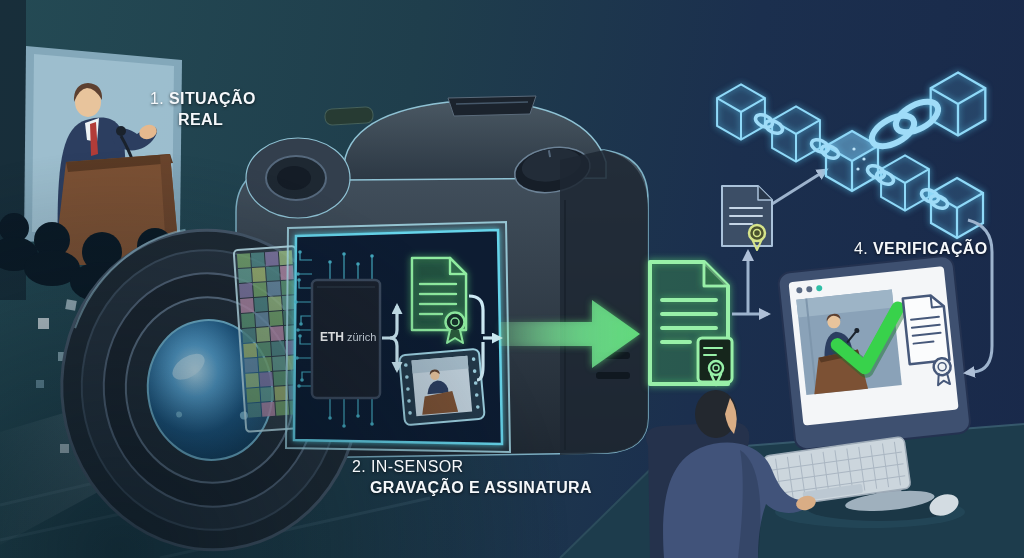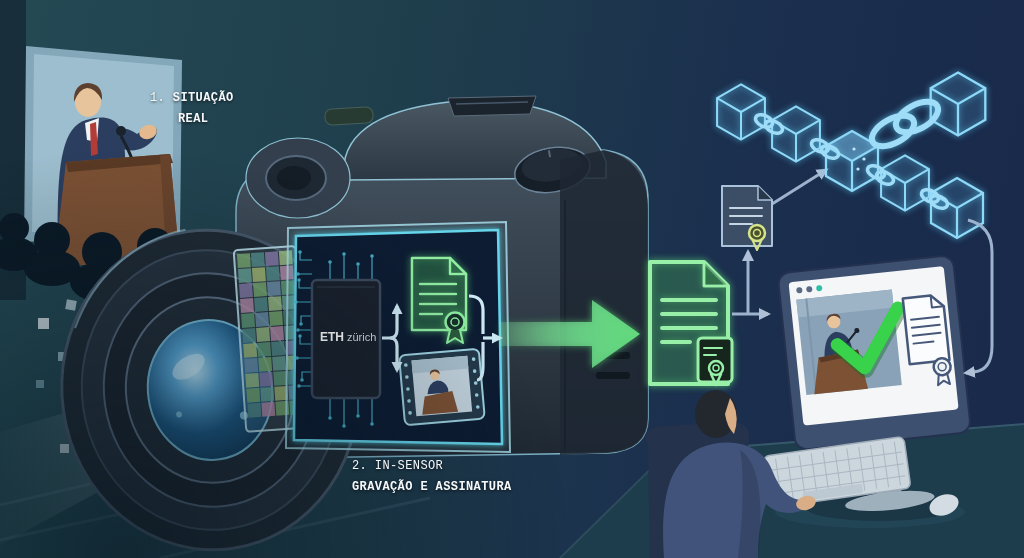--- a/index.html
+++ b/index.html
@@ -1,21 +1,21 @@
 <!DOCTYPE html>
 <html><head>
 <meta charset="utf-8">
 <style>
   html,body{margin:0;padding:0;background:#0e1c2a;}
   #canvas{position:relative;width:1024px;height:558px;overflow:hidden;
           background:linear-gradient(100deg,#244a54 0%,#1f3e4c 38%,#1b2f4e 68%,#19294a 100%);
           font-family:"Liberation Sans",sans-serif;}
   #art{position:absolute;left:0;top:0;}
-  .label{position:absolute;font-weight:700;font-size:12px;color:#f5f8fb;
-         letter-spacing:.4px;white-space:nowrap;text-shadow:0 1px 3px rgba(0,0,0,.65);font-family:Liberation Mono, monospace;}
+  .label{position:absolute;font-weight:700;font-size:16px;color:#f5f8fb;
+         letter-spacing:.4px;white-space:nowrap;text-shadow:0 1px 3px rgba(0,0,0,.65);}
   .lrow{line-height:21px;}
   .num{font-weight:400;}
   .thin{font-weight:400;}
 </style>
 </head>
 <body>
 
 <div id="canvas">
 <svg id="art" width="1024" height="558" viewBox="0 0 1024 558">
   <defs>
@@ -439,17 +439,21 @@
 
 <div class="label" style="left:150px;top:88px">
   <div class="lrow"><span class="num">1.</span>
     <span>SITUAÇÃO</span></div>
   <div class="lrow" style="margin-left:28px"><span>REAL</span></div>
 </div>
 
 <div class="label" style="left:352px;top:456px">
   <div class="lrow"><span class="num">2.</span>
     <span class="thin">IN-SENSOR</span></div>
-  <div class="lrow" style="margin-left:0"><span>GRAVAÇÃO E ASSINATURA</span></div>
+  <div class="lrow" style="margin-left:18px"><span>GRAVAÇÃO E ASSINATURA</span></div>
 </div>
 
 
+<div class="label" style="left:854px;top:240px">
+  <span class="num">4.</span>
+  <span>VERIFICAÇÃO</span>
 </div>
+</div>
 
 </body></html>

